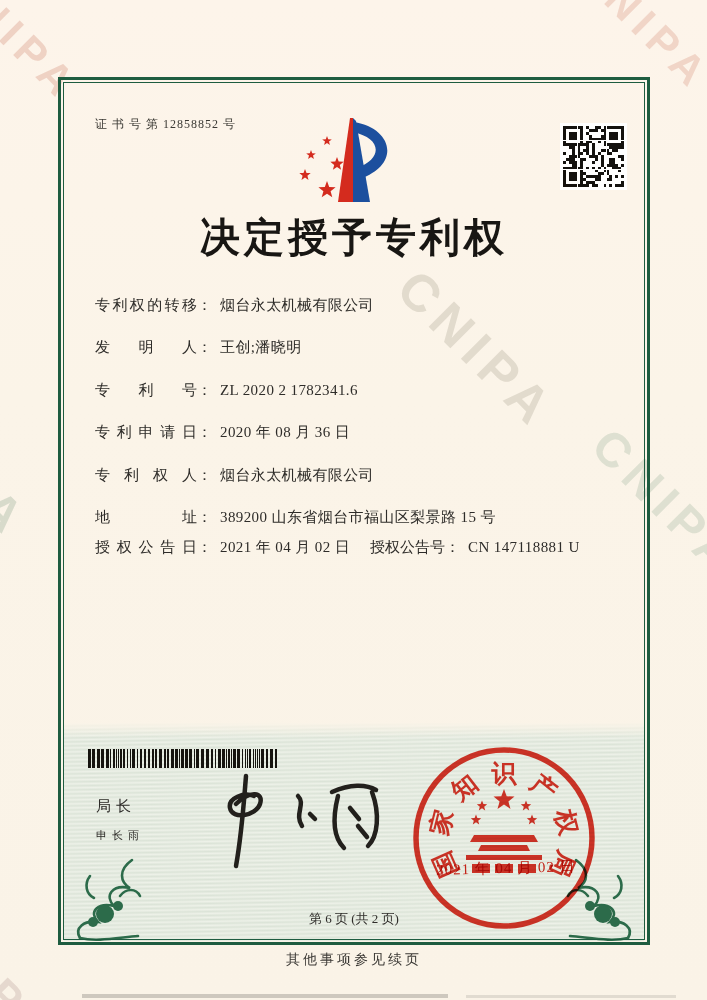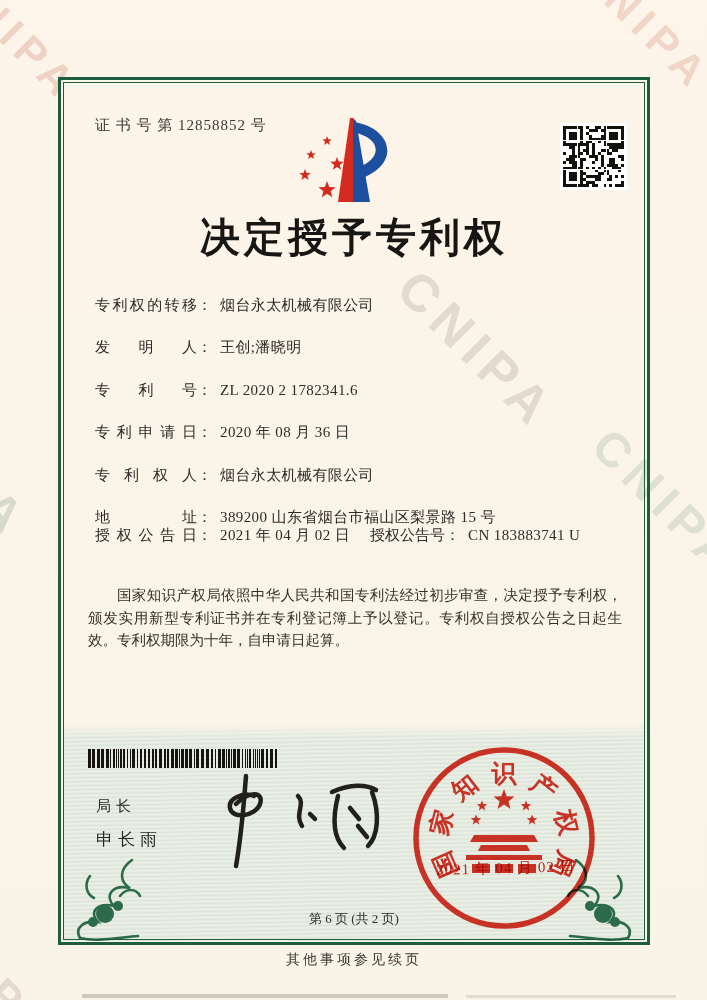--- a/index.html
+++ b/index.html
@@ -15,34 +15,34 @@
       user-select:none;white-space:nowrap;}
   
   .frame{position:absolute;left:58px;top:77px;width:592px;height:868px;
          border:3px solid #1e5c40;box-sizing:border-box;z-index:6;pointer-events:none;}
   .frame-inner{position:absolute;inset:2px;border:1px solid #1e5c40;}
   
   .panel{position:absolute;left:64px;top:722px;width:580px;height:219px;z-index:1;
          background:repeating-linear-gradient(179deg,#dce4d8 0px,#edf1e8 2px,#dce4d8 4px);}
   .panel .fade{position:absolute;left:0;top:0;width:100%;height:16px;
          background:linear-gradient(#fbf4e8,rgba(251,244,232,0));}
-  .cert-no{left:95px;top:116px;font-size:15px;letter-spacing:1px;color:#3a3833;z-index:3;}
+  .cert-no{left:95px;top:116px;font-size:12px;letter-spacing:1px;color:#3a3833;z-index:3;}
   .title{left:58px;top:210px;width:592px;text-align:center;font-size:40px;font-weight:bold;
          letter-spacing:4px;color:#181613;z-index:3;}
   .field-row{position:absolute;left:95px;width:545px;font-size:15px;z-index:3;color:#2e2c29;}
   .flabel{display:inline-block;width:102px;text-align:justify;text-align-last:justify;}
   .fcolon{display:inline-block;margin-right:8px;}
   .fvalue{letter-spacing:.4px;}
   .pair2{position:absolute;left:275px;top:0;}
   .pair2 .flabel{width:auto;text-align-last:auto;}
   .notice{left:88px;top:584px;width:534px;font-size:14.5px;line-height:22.5px;
           text-align:justify;color:#343128;z-index:3;}
   .notice p{margin:0;text-indent:2em;}
   .director-title{left:96px;top:797px;font-size:15px;letter-spacing:5px;color:#2a2825;z-index:3;}
-  .director-name{left:96px;top:828px;font-size:17px;letter-spacing:5px;color:#2a2825;z-index:3;}
+  .director-name{left:96px;top:828px;font-size:11px;letter-spacing:5px;color:#2a2825;z-index:3;}
   .barcode{left:88px;top:749px;width:194px;height:19px;z-index:3;}
   .signature{left:198px;top:770px;z-index:3;}
   .seal{left:408px;top:742px;z-index:5;mix-blend-mode:multiply;opacity:.92;}
   .seal-date{left:436px;top:859px;font-size:15px;color:#d8261a;z-index:4;
              transform:rotate(-1.5deg);letter-spacing:1px;mix-blend-mode:multiply;z-index:4;}
   .page-info{left:58px;top:910px;width:592px;text-align:center;font-size:13px;color:#2f2d2a;z-index:3;}
   .continuation{left:58px;top:951px;width:592px;text-align:center;font-size:14px;
                 letter-spacing:3px;color:#3b3935;z-index:3;}
   .flourish{z-index:2;}
   .logo{left:296px;top:112px;z-index:3;}
@@ -329,29 +329,28 @@
 </div>
 <div class="field-row" style="top:423px">
   <span class="flabel">专利申请日</span><span class="fcolon">：</span><span class="fvalue">2020 年 08 月 36 日</span>
 </div>
 <div class="field-row" style="top:466px">
   <span class="flabel">专利权人</span><span class="fcolon">：</span><span class="fvalue">烟台永太机械有限公司</span>
 </div>
 <div class="field-row" style="top:508px">
   <span class="flabel">地址</span><span class="fcolon">：</span><span class="fvalue">389200 山东省烟台市福山区梨景路 15 号</span>
 </div>
-<div class="field-row" style="top:526px">
+<div class="field-row" style="top:538px">
   <span class="flabel">授权公告日</span><span class="fcolon">：</span><span class="fvalue">2021 年 04 月 02 日</span>
   <span class="pair2">
-    <span class="flabel">授权公告号</span><span class="fcolon">：</span><span class="fvalue">CN 183883741 U</span>
+    <span class="flabel">授权公告号</span><span class="fcolon">：</span><span class="fvalue">CN 147118881 U</span>
   </span>
 </div>
 
 <div class="abs notice">
-  <p>国家知识产权局依照中华人民共和国专利法经过初步审查，决定授予专利权，颁发实用新型专利证书并在专利登记簿上予以登记。专利权自授权公告之日起生效。专利权期限为十年，自申请日起算。</p>
 </div>
 
 <div class="abs barcode" id="barcode" style="position:absolute;">
     <div style="position:absolute;left:0px;top:0;width:3px;height:19px;background:#16140f"></div>
     <div style="position:absolute;left:4px;top:0;width:3px;height:19px;background:#16140f"></div>
     <div style="position:absolute;left:9px;top:0;width:3px;height:19px;background:#16140f"></div>
     <div style="position:absolute;left:13px;top:0;width:3px;height:19px;background:#16140f"></div>
     <div style="position:absolute;left:18px;top:0;width:3px;height:19px;background:#16140f"></div>
     <div style="position:absolute;left:22px;top:0;width:1px;height:19px;background:#16140f"></div>
     <div style="position:absolute;left:25px;top:0;width:2px;height:19px;background:#16140f"></div>

